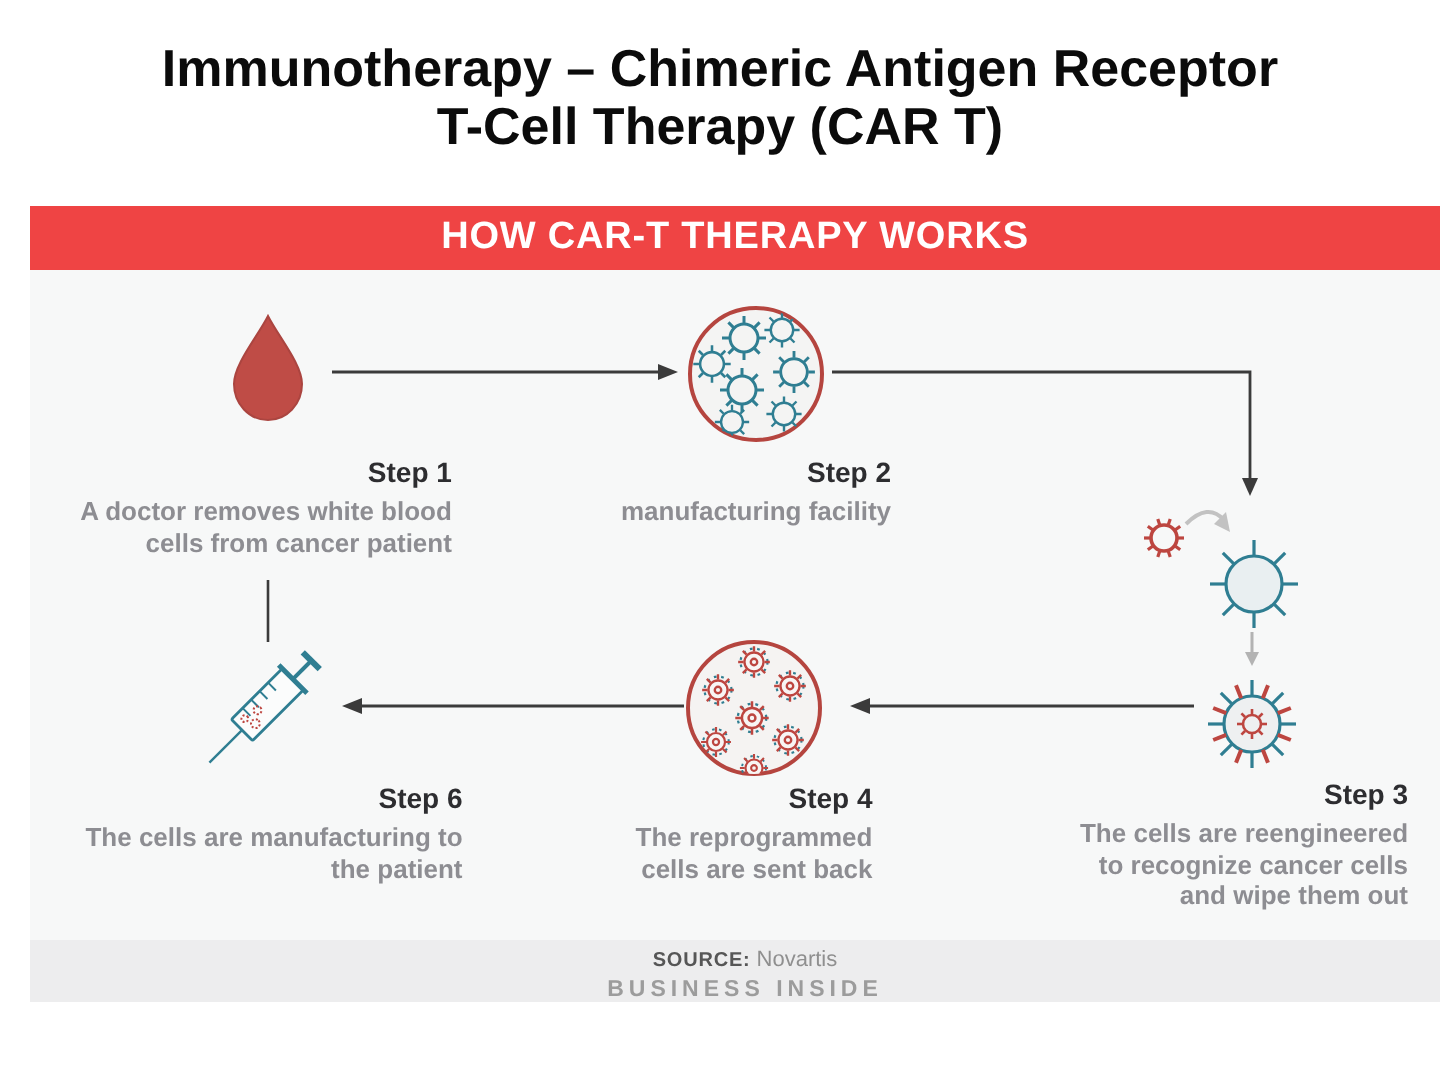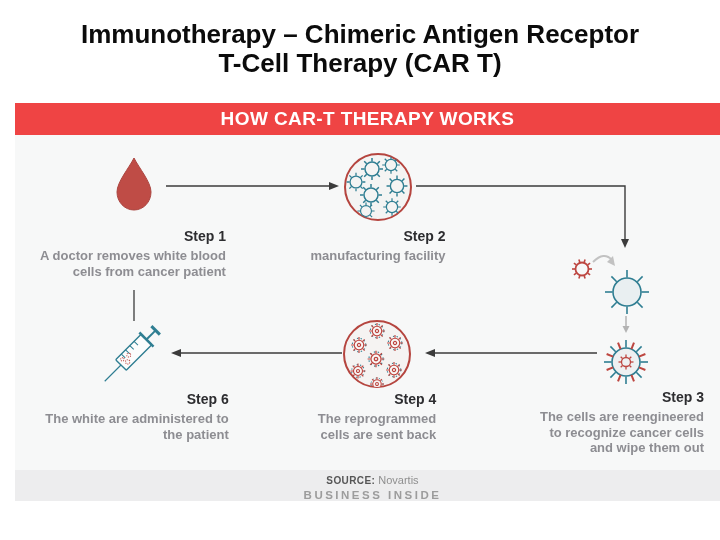--- a/index.html
+++ b/index.html
@@ -265,18 +265,18 @@
     <div class="step-label">Step 4</div>
     <div class="step-desc">
       <div>The reprogrammed</div>
       <div>cells are sent back</div>
     </div>
   </div>
 
   <div class="step-text" style="left:137px;top:391px;">
     <div class="step-label">Step 6</div>
     <div class="step-desc">
-      <div>The white are administered to</div>
+      <div>The cells are manufacturing to</div>
       <div>the patient</div>
     </div>
   </div>
 
 </div>
 
 </body></html>

